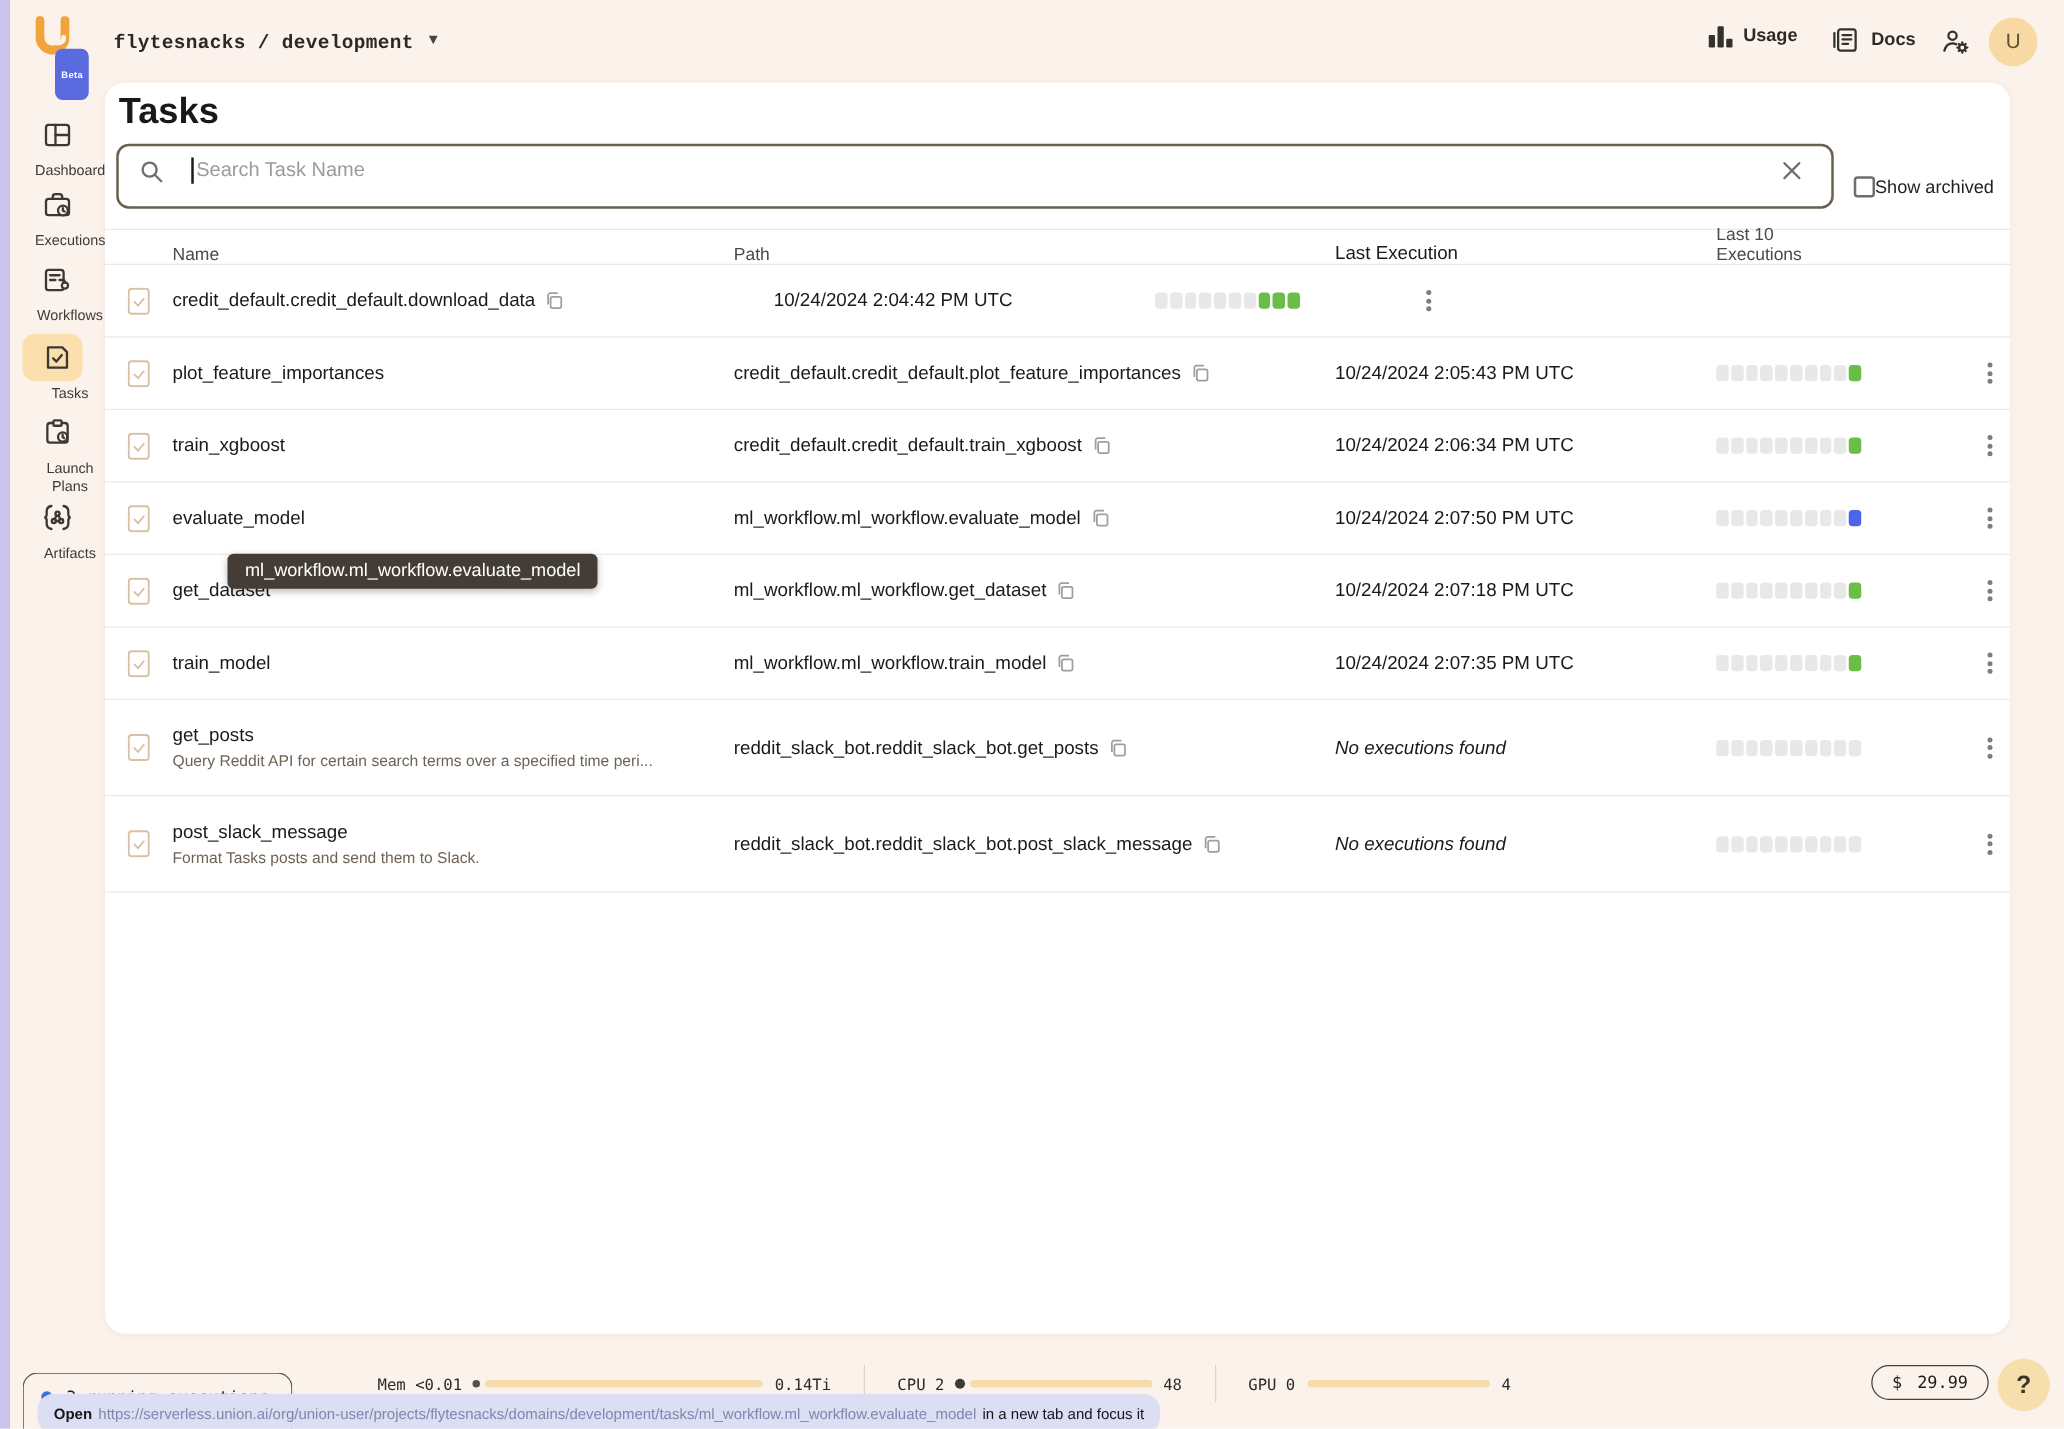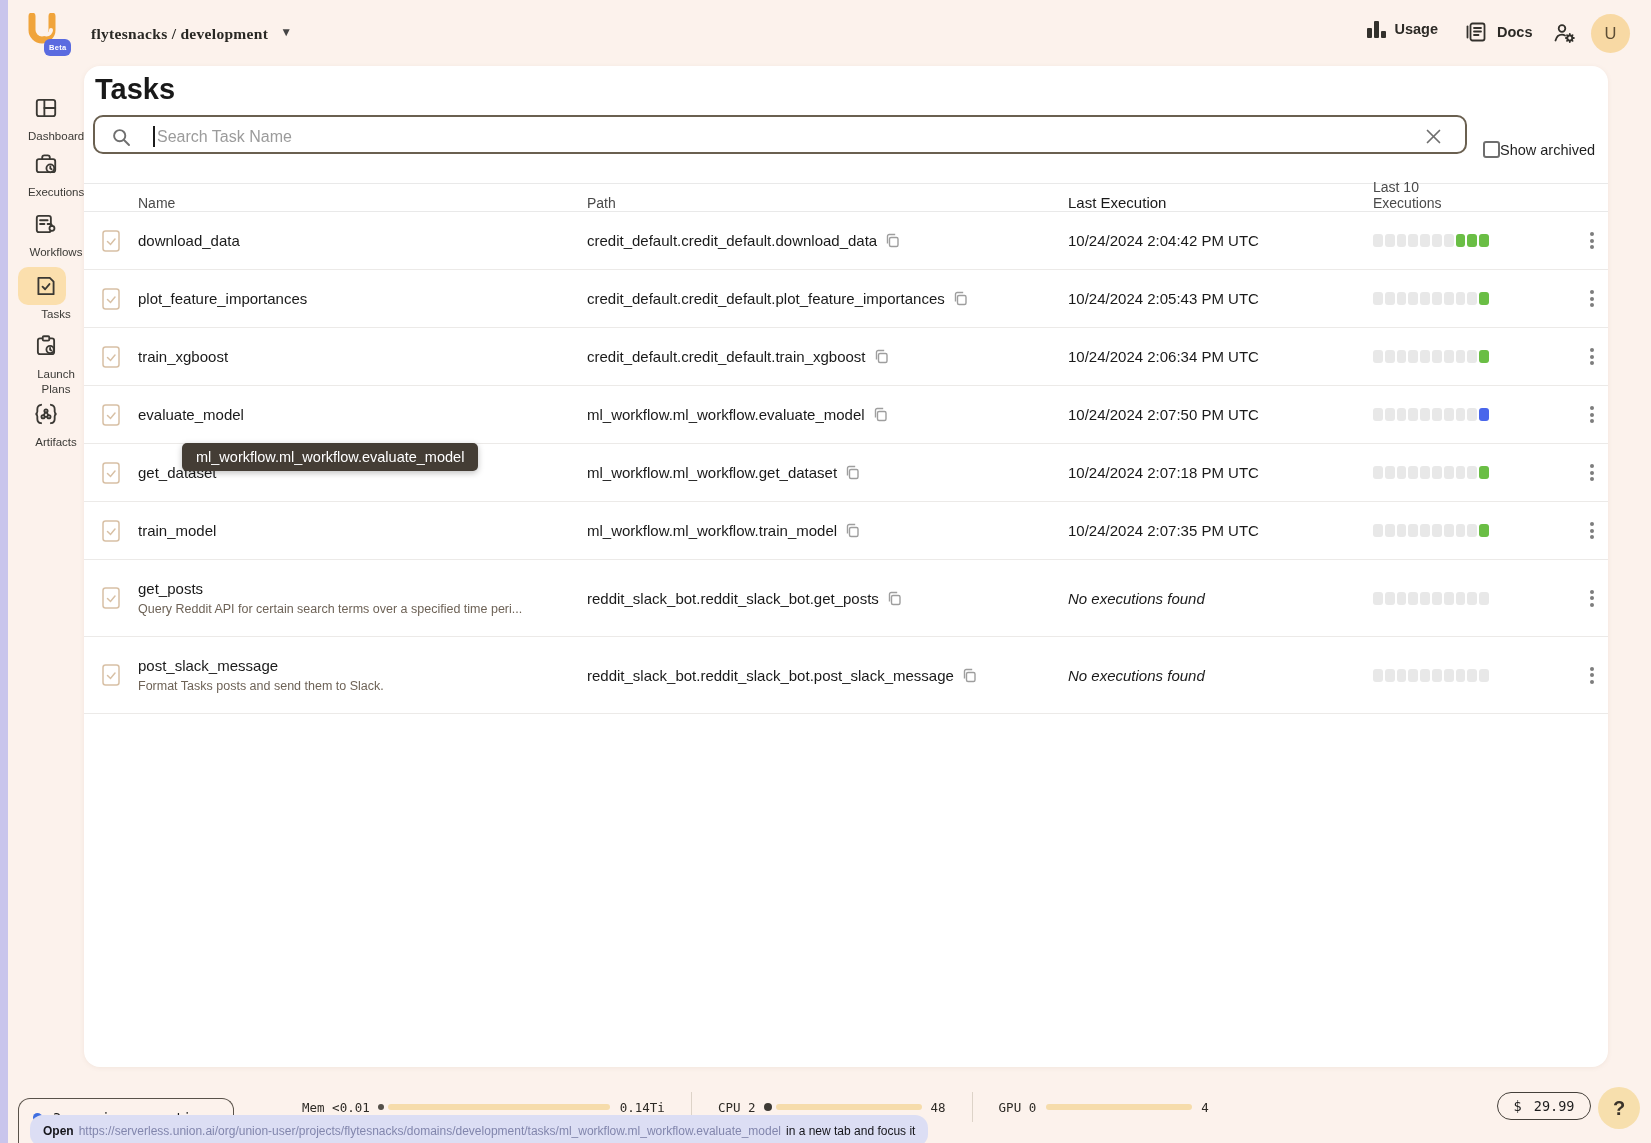--- a/index.html
+++ b/index.html
@@ -10,23 +10,23 @@
     font-family:"Liberation Sans", sans-serif;
     color:#1b1b1b;
   }
 
   
   .left-strip { position:absolute; left:0; top:0; width:8px; height:1143px; background:#c9c5ec; }
 
   
   .logo { position:absolute; left:25px; top:13px; width:34px; height:34px; }
   .beta-badge { position:absolute; left:44px; top:39px; background:#5a6be0; color:#fff;
-    font-size:7.5px; font-weight:bold; padding:4px 5px; border-radius:6px; letter-spacing:.3px; }
+    font-size:7.5px; font-weight:bold; padding:16px 5px; border-radius:6px; letter-spacing:.3px; }
   .breadcrumb { position:absolute; left:91px; top:25px; display:flex; align-items:flex-start; gap:12px;
-    font-family:Liberation Serif, serif; font-size:15.5px; font-weight:bold; color:#292824; letter-spacing:.3px; }
+    font-family:Liberation Mono, monospace; font-size:15.5px; font-weight:bold; color:#292824; letter-spacing:.3px; }
   .breadcrumb .caret { font-size:12px; color:#454545; }
   .tb-item { display:flex; align-items:center; gap:9px; font-size:14.5px; font-weight:bold; color:#2c2a26; }
   .tb-usage { position:absolute; left:1367px; top:20px; }
   .tb-docs  { position:absolute; left:1464px; top:20px; }
   .tb-admin { position:absolute; left:1552px; top:21px; }
   .avatar { position:absolute; left:1591px; top:14px; width:39px; height:39px; border-radius:50%;
     background:#f8d9a4; display:flex; align-items:center; justify-content:center;
     font-size:16.5px; color:#5d4e35; }
   .bars-icon { display:flex; align-items:flex-end; gap:2.5px; height:18px; }
   .bars-icon i { display:block; width:4.5px; background:#33312c; border-radius:1px; }
@@ -35,21 +35,21 @@
   .side-item { position:absolute; left:8px; width:76px; text-align:center; cursor:pointer; }
   .side-item .lbl { font-size:11.5px; color:#3b3a36; margin-top:4px; line-height:1.3;padding-left:20px; }
   .side-icon { display:inline-block; }
   .side-hl { position:absolute; left:18px; top:267px; width:48px; height:38px; background:#fbdfad; border-radius:10px; }
 
   
   .card { position:absolute; left:84px; top:66px; width:1524px; height:1001px;
     background:#fff; border-radius:16px; box-shadow:0 1px 5px rgba(130,95,60,.08); }
   .page-title { position:absolute; left:11px; top:7px; font-size:29px; font-weight:bold; color:#191919; }
 
-  .searchbox { position:absolute; left:9px; top:49px; width:1374px; height:39px;
+  .searchbox { position:absolute; left:9px; top:49px; width:1374px; height:52px;
     border:2px solid #6a6050; border-radius:10px; display:flex; align-items:center; background:#fff; }
   .searchbox input { position:absolute; left:62px; top:2px; height:35px; width:1240px; border:none; outline:none;
     font-size:16px; color:#1b1b1b; background:transparent; }
   .searchbox input::placeholder { color:#9b9b9b; }
   .search-caret { position:absolute; left:58px; top:9px; width:1.5px; height:21px; background:#1b1b1b; }
   .search-x { position:absolute; right:22px; top:10px; width:19px; height:19px; cursor:pointer; }
   .mag { position:absolute; left:16px; top:10px; }
 
   .archived { position:absolute; left:1399px; top:75px; display:flex; align-items:center; gap:0; }
   .cbox { width:17px; height:17px; border:2px solid #6e6e6e; border-radius:3px; background:#fff; cursor:pointer; }
@@ -270,23 +270,20 @@
 
   <div class="tbody">
 
     <div class="trow">
       <div class="ci">
           <svg width="18" height="22" viewBox="0 0 18 22" fill="none" stroke="#d8c0a5" stroke-width="1.5" stroke-linecap="round">
             <rect x="1" y="1" width="16" height="20" rx="2.5"></rect>
             <path d="M5.5 11.5l3 3 4.5-5.5"></path>
           </svg>
         </div>
-      <div class="cn">
-          <div class="nm">download_data</div>
-        </div>
       <div class="cp">
           <span>credit_default.credit_default.download_data</span>
           <svg class="copy-ic" width="15" height="15" viewBox="0 0 15 15" fill="none" stroke="#9e9e9e" stroke-width="1.4">
             <rect x="4.5" y="4.5" width="8.5" height="9" rx="1.5"></rect>
             <path d="M2.5 10.5V3.2A1.7 1.7 0 0 1 4.2 1.5h6"></path>
           </svg>
         </div>
       <div class="ce">10/24/2024 2:04:42 PM UTC</div>
       <div class="cs">
           <span class="sq s-none"></span>

